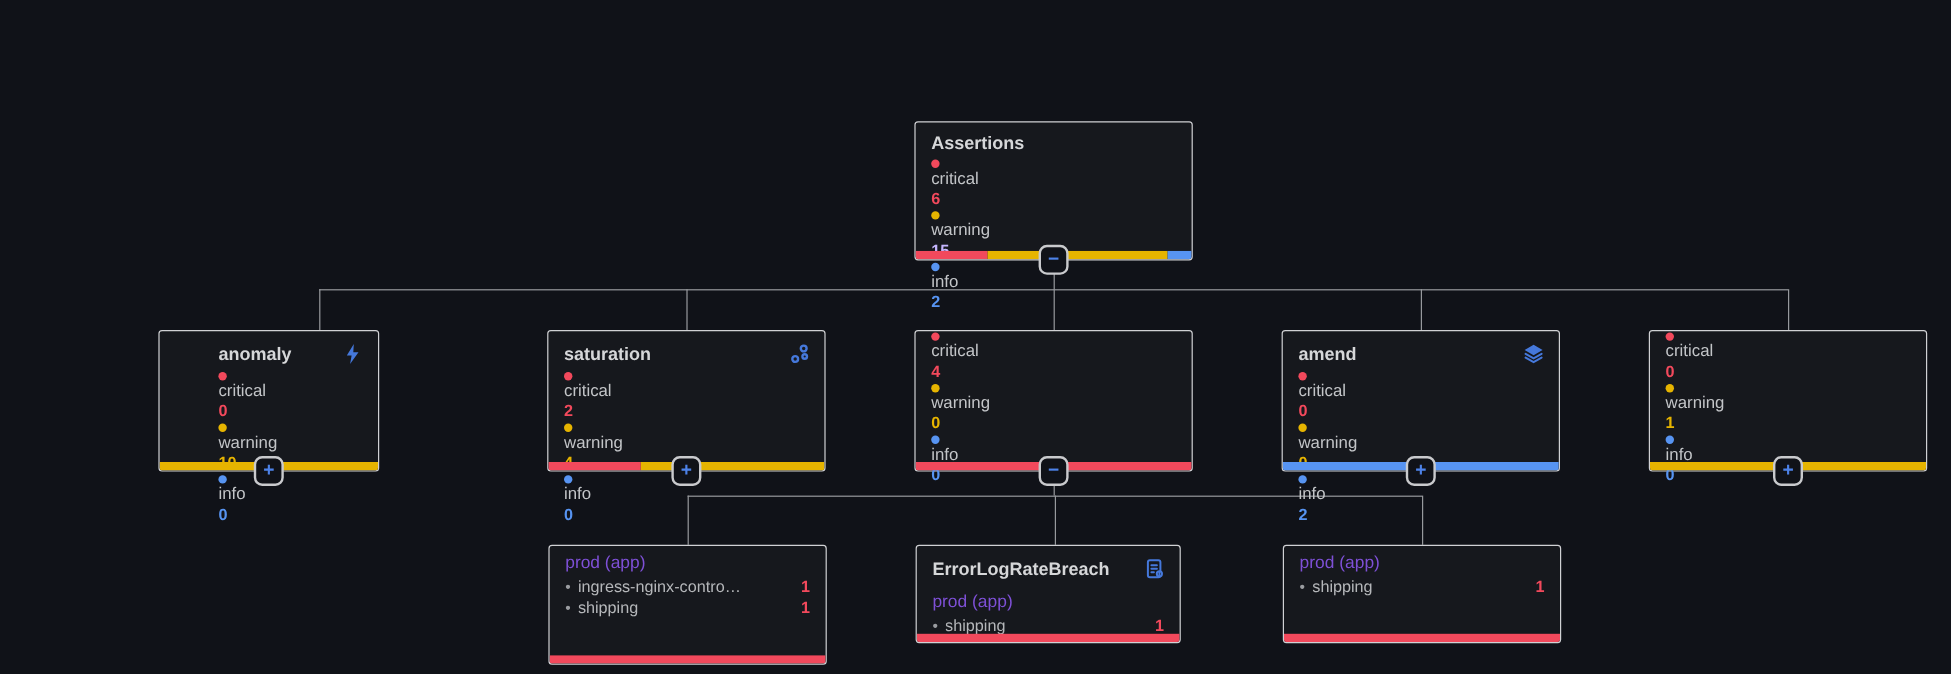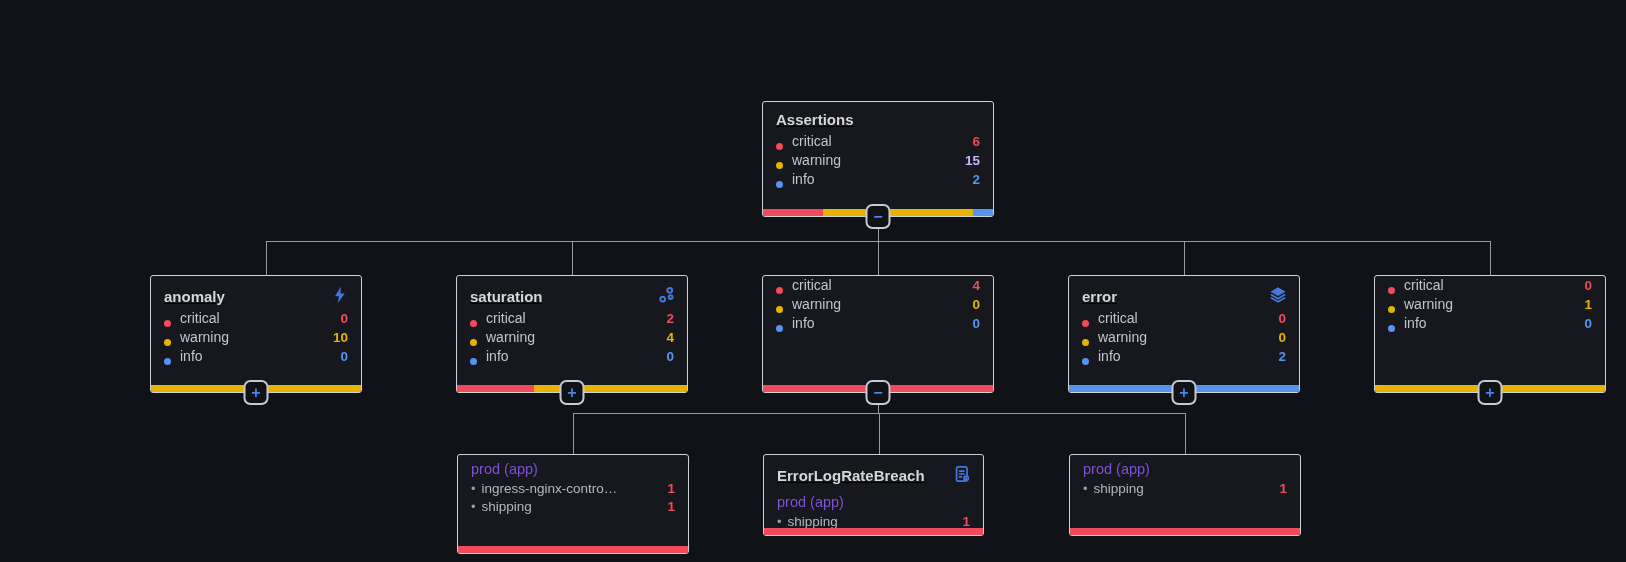--- a/index.html
+++ b/index.html
@@ -15,29 +15,29 @@
   .tab.active{color:#eceded;font-weight:500;}
   .tab.active .tab-underline{position:absolute;left:0;right:0;bottom:0;height:7px;
        border-radius:4px;background:linear-gradient(90deg,#ffa144 0%,#f85e38 100%);}
 
   
   .canvas{position:absolute;inset:0;}
   .cline{position:absolute;background:#97999d;z-index:1;}
 
   .node{position:absolute;background:#16181d;border:1px solid #d0d1d4;border-radius:3px;
         box-sizing:border-box;z-index:2;cursor:pointer;}
-  .node-header{display:flex;justify-content:space-between;align-items:flex-end;
-        padding:9px 11px 4px 13px;text-decoration:underline;}
+  .node-header{display:flex;justify-content:space-between;align-items:center;
+        padding:9px 11px 4px 13px;}
   .node-title{font-weight:bold;font-size:15px;color:#d6d7d9;white-space:nowrap;
         overflow:hidden;text-overflow:clip;}
   .node-icon{flex:none;margin-left:8px;line-height:0;}
   .node-icon svg{width:20px;height:20px;display:block;}
 
-  .metric-row{display:flex;align-items:flex-end;padding:1px 13px;font-size:14px;
-        color:#c3c5c8;line-height:17px;}
+  .metric-row{display:flex;align-items:flex-start;padding:1px 13px;font-size:14px;
+        color:#c3c5c8;line-height:17px;flex-direction:column;}
   .dot{width:7px;height:7px;border-radius:50%;margin-right:9px;flex:none;}
   .metric-label{flex:1;}
   .metric-value{font-weight:bold;font-size:13.5px;}
 
   .ns-label{padding:6px 13px 2px;font-size:14.5px;color:#7e50d6;line-height:17px;}
   .leaf-item{display:flex;align-items:center;padding:0 13px 1px;font-size:13.5px;
         color:#b5b7ba;line-height:17px;}
   .leaf-item .bullet{color:#9a9ca0;margin-right:6px;font-size:13px;}
   .leaf-item-label{flex:1;white-space:nowrap;overflow:hidden;}
   .leaf-item-value{font-weight:bold;font-size:13.5px;}
@@ -93,21 +93,21 @@
             <span class="metric-label">info</span>
             <span class="metric-value" style="color: rgb(87, 148, 242);">2</span>
           </div>
           <div class="bar">
             <div class="bar-seg" style="width: 26.087%; background: rgb(242, 73, 92);"></div>
             <div class="bar-seg" style="width: 65.2174%; background: rgb(230, 180, 0);"></div>
             <div class="bar-seg" style="width: 8.69565%; background: rgb(87, 148, 242);"></div>
           </div>
           <button class="toggle">−</button>
         </div>
-        <div class="node" style="left: 150px; top: 275px; width: 212px; height: 118px;">
+        <div class="node" style="left: 132px; top: 275px; width: 184px; height: 118px; padding-left: 36px;">
           <div class="node-header">
             <span class="node-title">anomaly</span>
             <span class="node-icon">
               <svg viewBox="0 0 24 24">
                 <path d="M13 2 6 13.5h4.8L9.3 22l8.4-11.8h-5.2L13 2z" fill="#4578DB"></path>
               </svg>
             </span>
           </div>
           <div class="metric-row">
             <span class="dot" style="background: rgb(242, 73, 92);"></span>
@@ -177,21 +177,21 @@
             <span class="metric-label">info</span>
             <span class="metric-value" style="color: rgb(87, 148, 242);">0</span>
           </div>
           <div class="bar">
             <div class="bar-seg" style="width: 100%; background: rgb(242, 73, 92);"></div>
           </div>
           <button class="toggle">−</button>
         </div>
         <div class="node" style="left: 1068px; top: 275px; width: 232px; height: 118px;">
           <div class="node-header">
-            <span class="node-title">error</span>
+            <span class="node-title">amend</span>
             <span class="node-icon">
               <svg viewBox="0 0 24 24">
                 <path d="M12 2.8 21 8l-9 5.2L3 8l9-5.2z" fill="#4578DB"></path>
                 <path d="M4 11.8 12 16.4l8-4.6" fill="none" stroke="#4578DB" stroke-width="2" stroke-linecap="round"></path>
                 <path d="M4 15.6 12 20.2l8-4.6" fill="none" stroke="#4578DB" stroke-width="2" stroke-linecap="round"></path>
               </svg>
             </span>
           </div>
           <div class="metric-row">
             <span class="dot" style="background: rgb(242, 73, 92);"></span>

